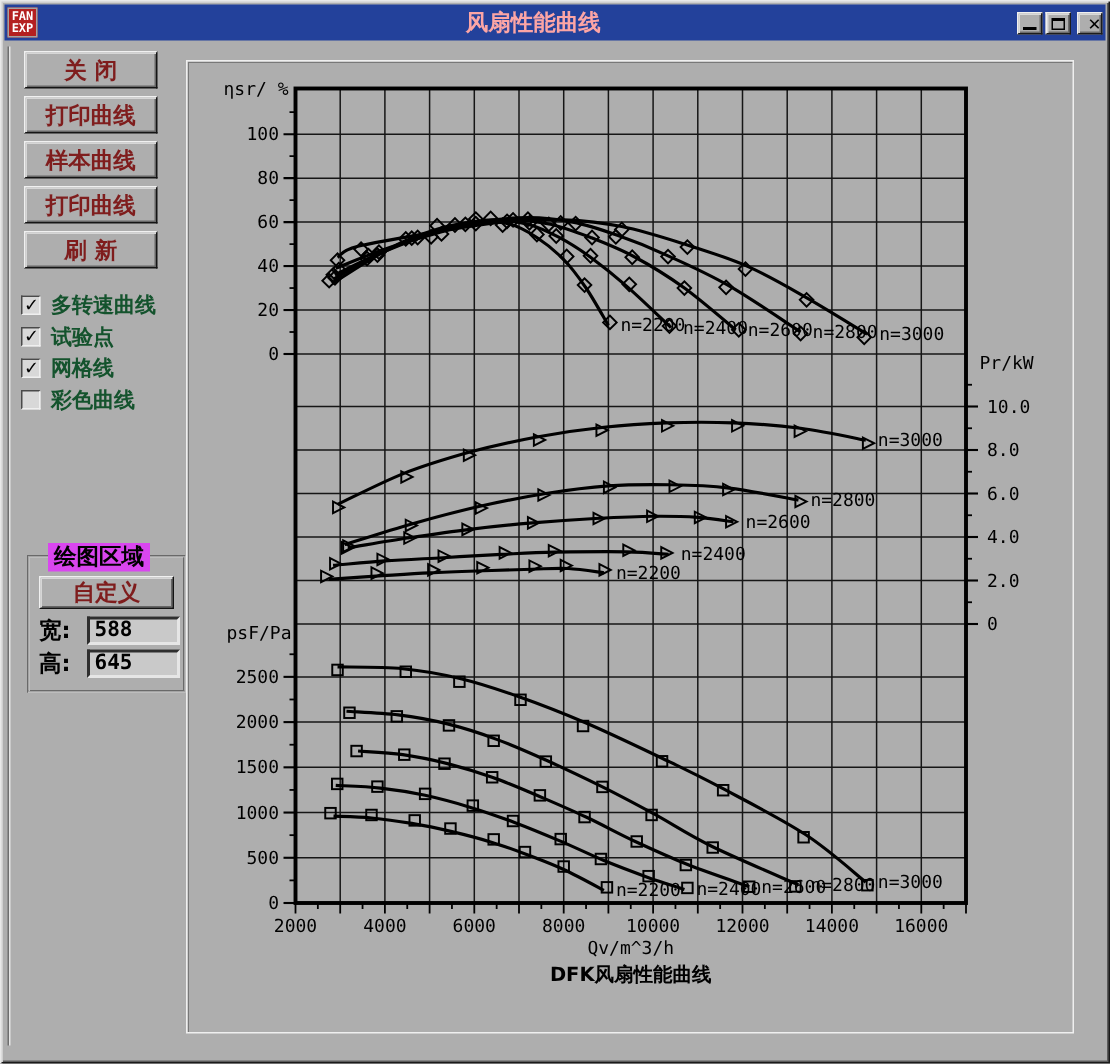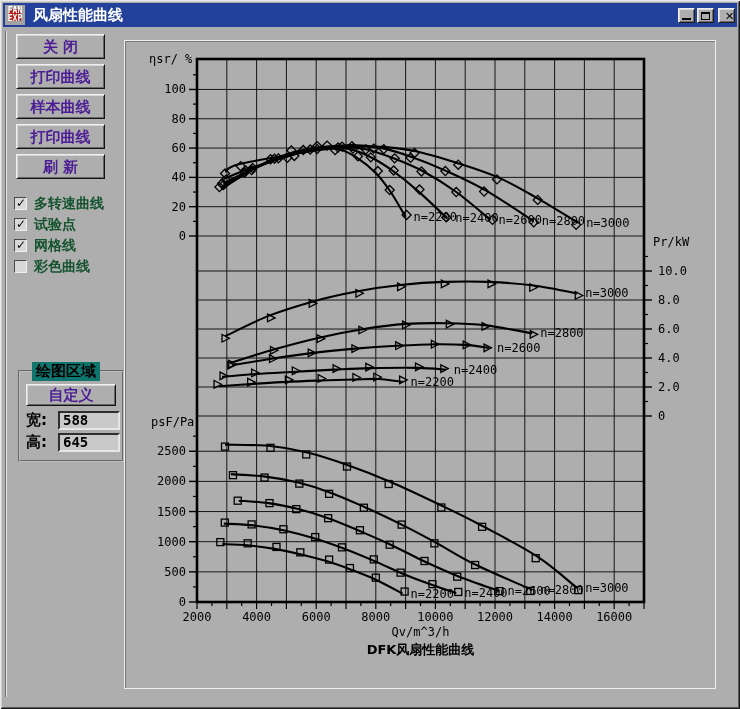--- a/index.html
+++ b/index.html
@@ -15,23 +15,23 @@
 
   
   .titlebar{
     position:absolute;left:3px;top:3px;right:3px;height:24px;
     background:#23419b;display:flex;align-items:center;padding:0 2px;
   }
   .logo{
     width:20px;height:20px;background:#b42020;color:#fff;
     font:bold 8px/8px "DejaVu Sans Mono",monospace;
     display:flex;flex-direction:column;align-items:center;justify-content:center;
-    border:4px solid #a3a3a3;letter-spacing:0;
-  }
-  .title-text{color:#ffffff;font:bold 15px "DejaVu Sans",sans-serif;margin-left:8px;flex:1;}
+    border:1px solid #a3a3a3;letter-spacing:0;
+  }
+  .title-text{color:#fca5a5;font:bold 15px "DejaVu Sans",sans-serif;margin-left:8px;flex:1;text-align:center;}
   .winbtns{display:flex;gap:2px;align-items:center;}
   .winbtn{
     width:17px;height:15px;background:#aeaeae;
     border-top:1px solid #efefef;border-left:1px solid #efefef;
     border-right:1px solid #1c1c1c;border-bottom:1px solid #1c1c1c;
     box-shadow: inset 1px 1px 0 #d9d9d9, inset -1px -1px 0 #6b6b6b;
     font:bold 10px/13px "DejaVu Sans",sans-serif;text-align:center;color:#000;
     position:relative;
   }
   .winbtn.close{margin-left:2px;}
@@ -43,40 +43,40 @@
   .etch-v{
     position:absolute;left:5px;top:31px;bottom:12px;width:2px;
     border-left:1px solid #6f6f6f;border-right:1px solid #e4e4e4;
   }
   .sidebar{position:absolute;left:10px;top:34px;width:110px;}
   .btn95{
     display:block;width:89px;height:25px;margin:0 0 5px 6px;background:#aeaeae;
     border-top:1px solid #f0f0f0;border-left:1px solid #f0f0f0;
     border-right:1px solid #141414;border-bottom:1px solid #141414;
     box-shadow: inset 1px 1px 0 #d6d6d6, inset -1px -1px 0 #666;
-    font:bold 15px/22px "DejaVu Sans",sans-serif;color:#4c1d95;text-align:center;
+    font:bold 15px/22px "DejaVu Sans",sans-serif;color:#7f1d1d;text-align:center;
     padding:0;
   }
   .cb-list{margin-top:14px;}
   .cb-row{display:flex;align-items:center;height:21px;margin-left:4px;}
   .cb-box{
     width:13px;height:13px;background:#d8d8d8;position:relative;
     border-top:1px solid #4a4a4a;border-left:1px solid #4a4a4a;
     border-bottom:1px solid #efefef;border-right:1px solid #efefef;
     flex:0 0 auto;
   }
   .cb-box .mark{position:absolute;left:1px;top:-2px;font:bold 12px "DejaVu Sans",sans-serif;color:#000;}
   .cb-label{font:bold 14px "DejaVu Sans",sans-serif;color:#14532d;margin-left:7px;white-space:nowrap;}
 
   .groupbox{
     position:absolute;left:8px;top:336px;width:106px;height:92px;
     border:2px groove #bdbdbd;
   }
   .groupbox .gb-title{
-    position:absolute;top:-10px;left:12px;background:#0f766e;padding:0 4px;
+    position:absolute;top:-10px;left:12px;background:#d946ef;padding:0 4px;
     font:bold 15px "DejaVu Sans",sans-serif;color:#000;
   }
   .gb-btn{width:90px;height:22px;margin:12px 0 4px 6px;font:bold 15px/19px "DejaVu Sans",sans-serif;}
   .gb-row{display:flex;align-items:center;margin:2px 0 2px 6px;height:20px;}
   .gb-lab{font:bold 15px "DejaVu Sans",sans-serif;color:#000;width:32px;}
   .gb-field{
     width:62px;height:19px;background:#c9c9c9;
     border:2px solid #2e2e2e;border-bottom-color:#e6e6e6;border-right-color:#e6e6e6;
     font:bold 14px/15px "DejaVu Sans Mono",monospace;color:#000;padding:0 3px;
   }

